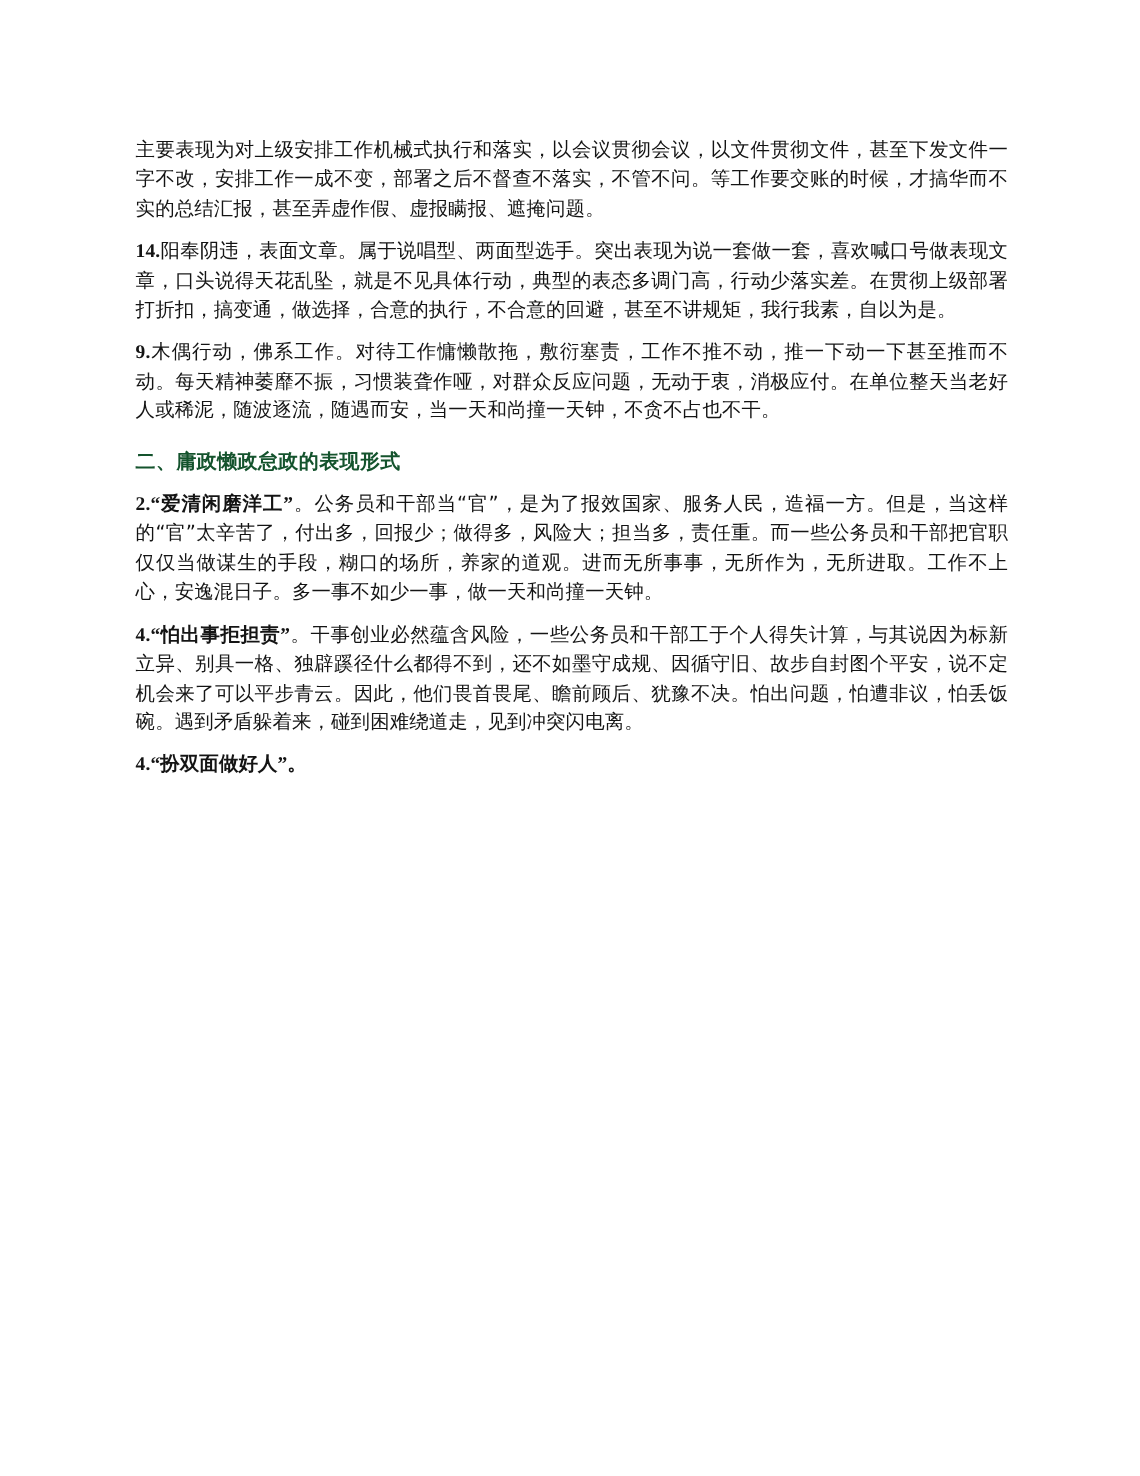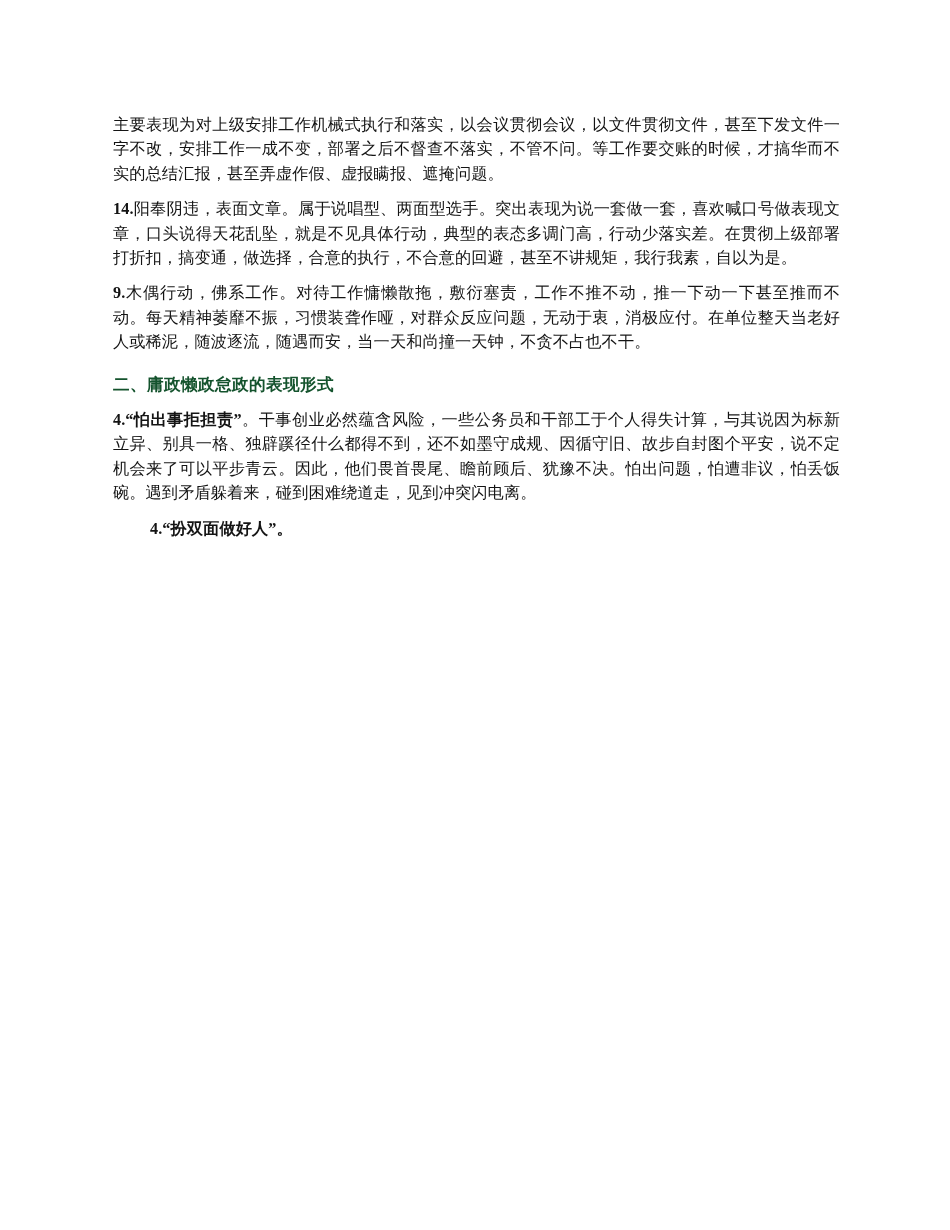--- a/index.html
+++ b/index.html
@@ -30,21 +30,20 @@
     font-size: 16.2px;
     line-height: 24.4px;
     text-align: justify;
     text-justify: inter-ideograph;
     letter-spacing: 0.1px;
     word-break: break-all;
     color: #141414;
   }
   p.para:last-child {
     margin-bottom: 0;
-    margin-left: 37px;
   }
   .lead {
     font-weight: bold;
     font-family: Liberation Serif, serif;
   }
   h2.section-heading {
     margin: 0 0 11px 0;
     padding-top: 7px;
     font-size: 16.6px;
     line-height: 24.4px;
@@ -66,19 +65,20 @@
 
     <p class="para"><span class="lead">14.</span><span>阳奉阴违，表面文章。属于说唱型、两面型选手。突出表现为说一套做一套，喜欢喊口号做表现文章，口头说得天花乱坠，就是不见具体行动，典型的表态多调门高，行动少落实差。在贯彻上级部署打折扣，搞变通，做选择，合意的执行，不合意的回避，甚至不讲规矩，我行我素，自以为是。</span></p>
 
 
     <p class="para"><span class="lead">9.</span><span>木偶行动，佛系工作。对待工作慵懒散拖，敷衍塞责，工作不推不动，推一下动一下甚至推而不动。每天精神萎靡不振，习惯装聋作哑，对群众反应问题，无动于衷，消极应付。在单位整天当老好人或稀泥，随波逐流，随遇而安，当一天和尚撞一天钟，不贪不占也不干。</span></p>
 
 
     <h2 class="section-heading">二、庸政懒政怠政的表现形式</h2>
 
 
+    <p class="para"><span class="lead">2.“爱清闲磨洋工”</span><span>。公务员和干部当“官”，是为了报效国家、服务人民，造福一方。但是，当这样的“官”太辛苦了，付出多，回报少；做得多，风险大；担当多，责任重。而一些公务员和干部把官职仅仅当做谋生的手段，糊口的场所，养家的道观。进而无所事事，无所作为，无所进取。工作不上心，安逸混日子。多一事不如少一事，做一天和尚撞一天钟。</span></p>
 
     <p class="para"><span class="lead">4.“怕出事拒担责”</span><span>。干事创业必然蕴含风险，一些公务员和干部工于个人得失计算，与其说因为标新立异、别具一格、独辟蹊径什么都得不到，还不如墨守成规、因循守旧、故步自封图个平安，说不定机会来了可以平步青云。因此，他们畏首畏尾、瞻前顾后、犹豫不决。怕出问题，怕遭非议，怕丢饭碗。遇到矛盾躲着来，碰到困难绕道走，见到冲突闪电离。</span></p>
 
     <p class="para bold-only"><span class="lead">4.“扮双面做好人”。</span><span></span></p>
 
   </div>
 </div>
 
 </body></html>

